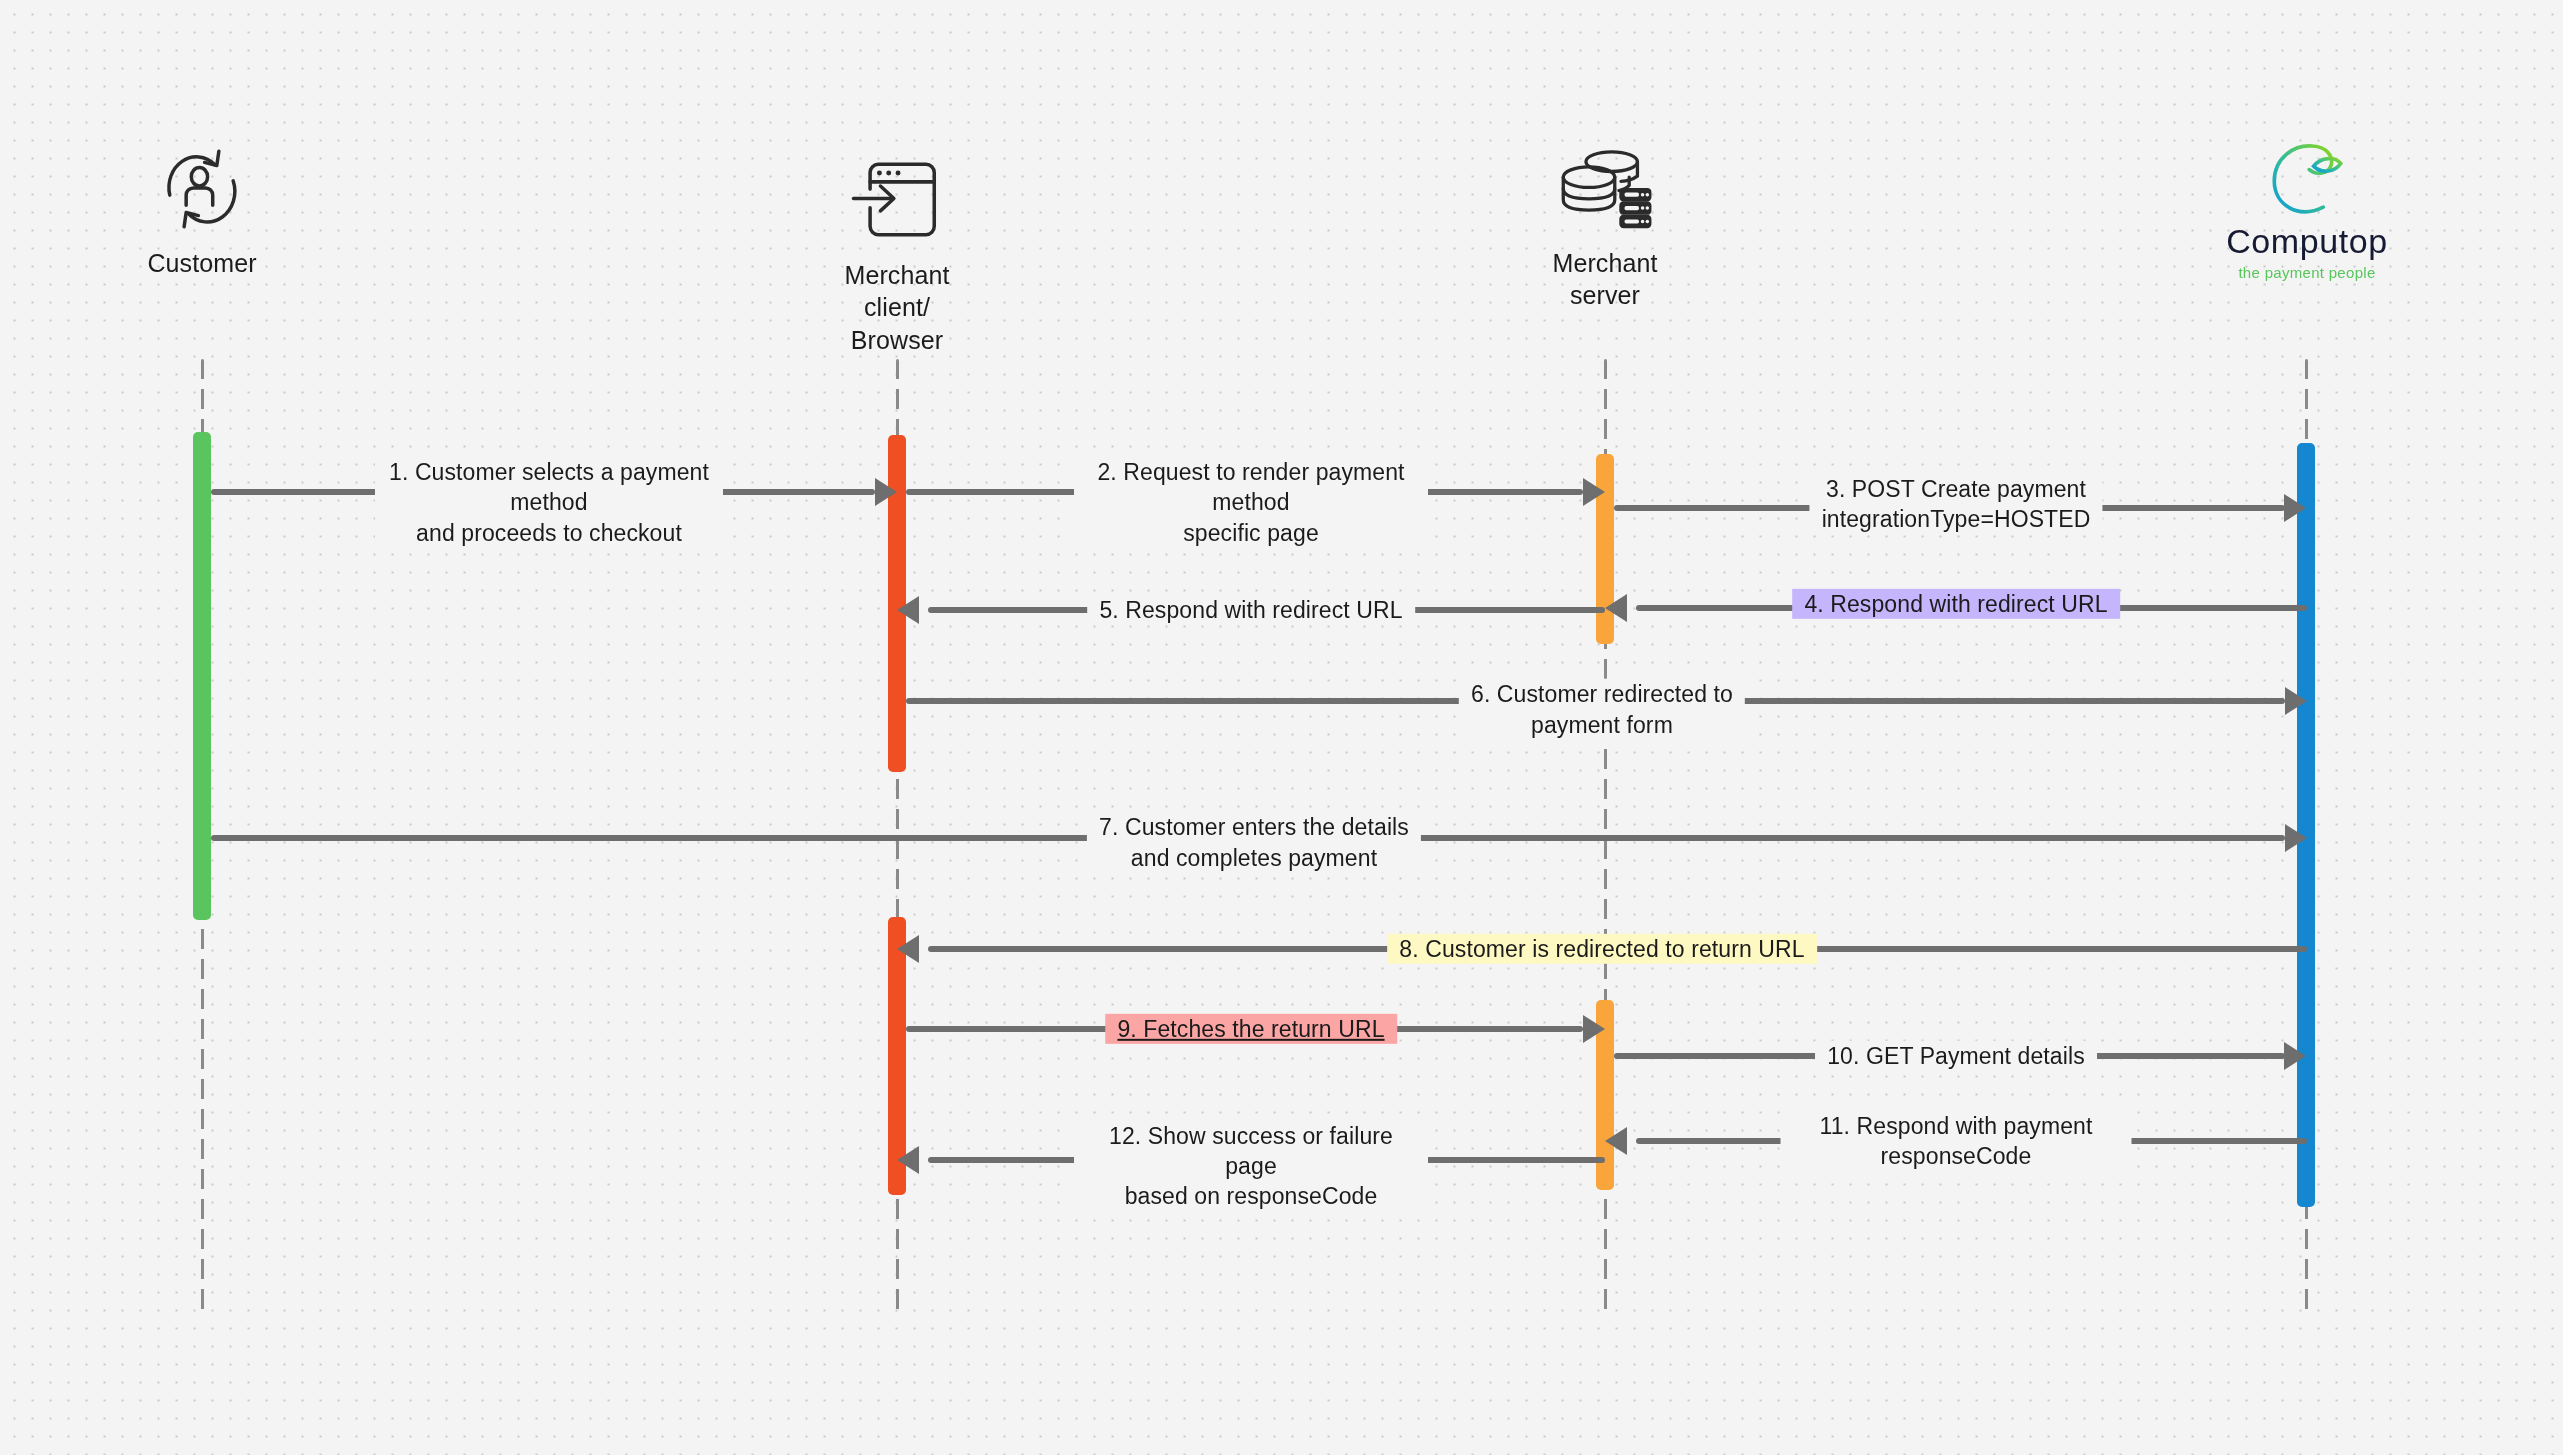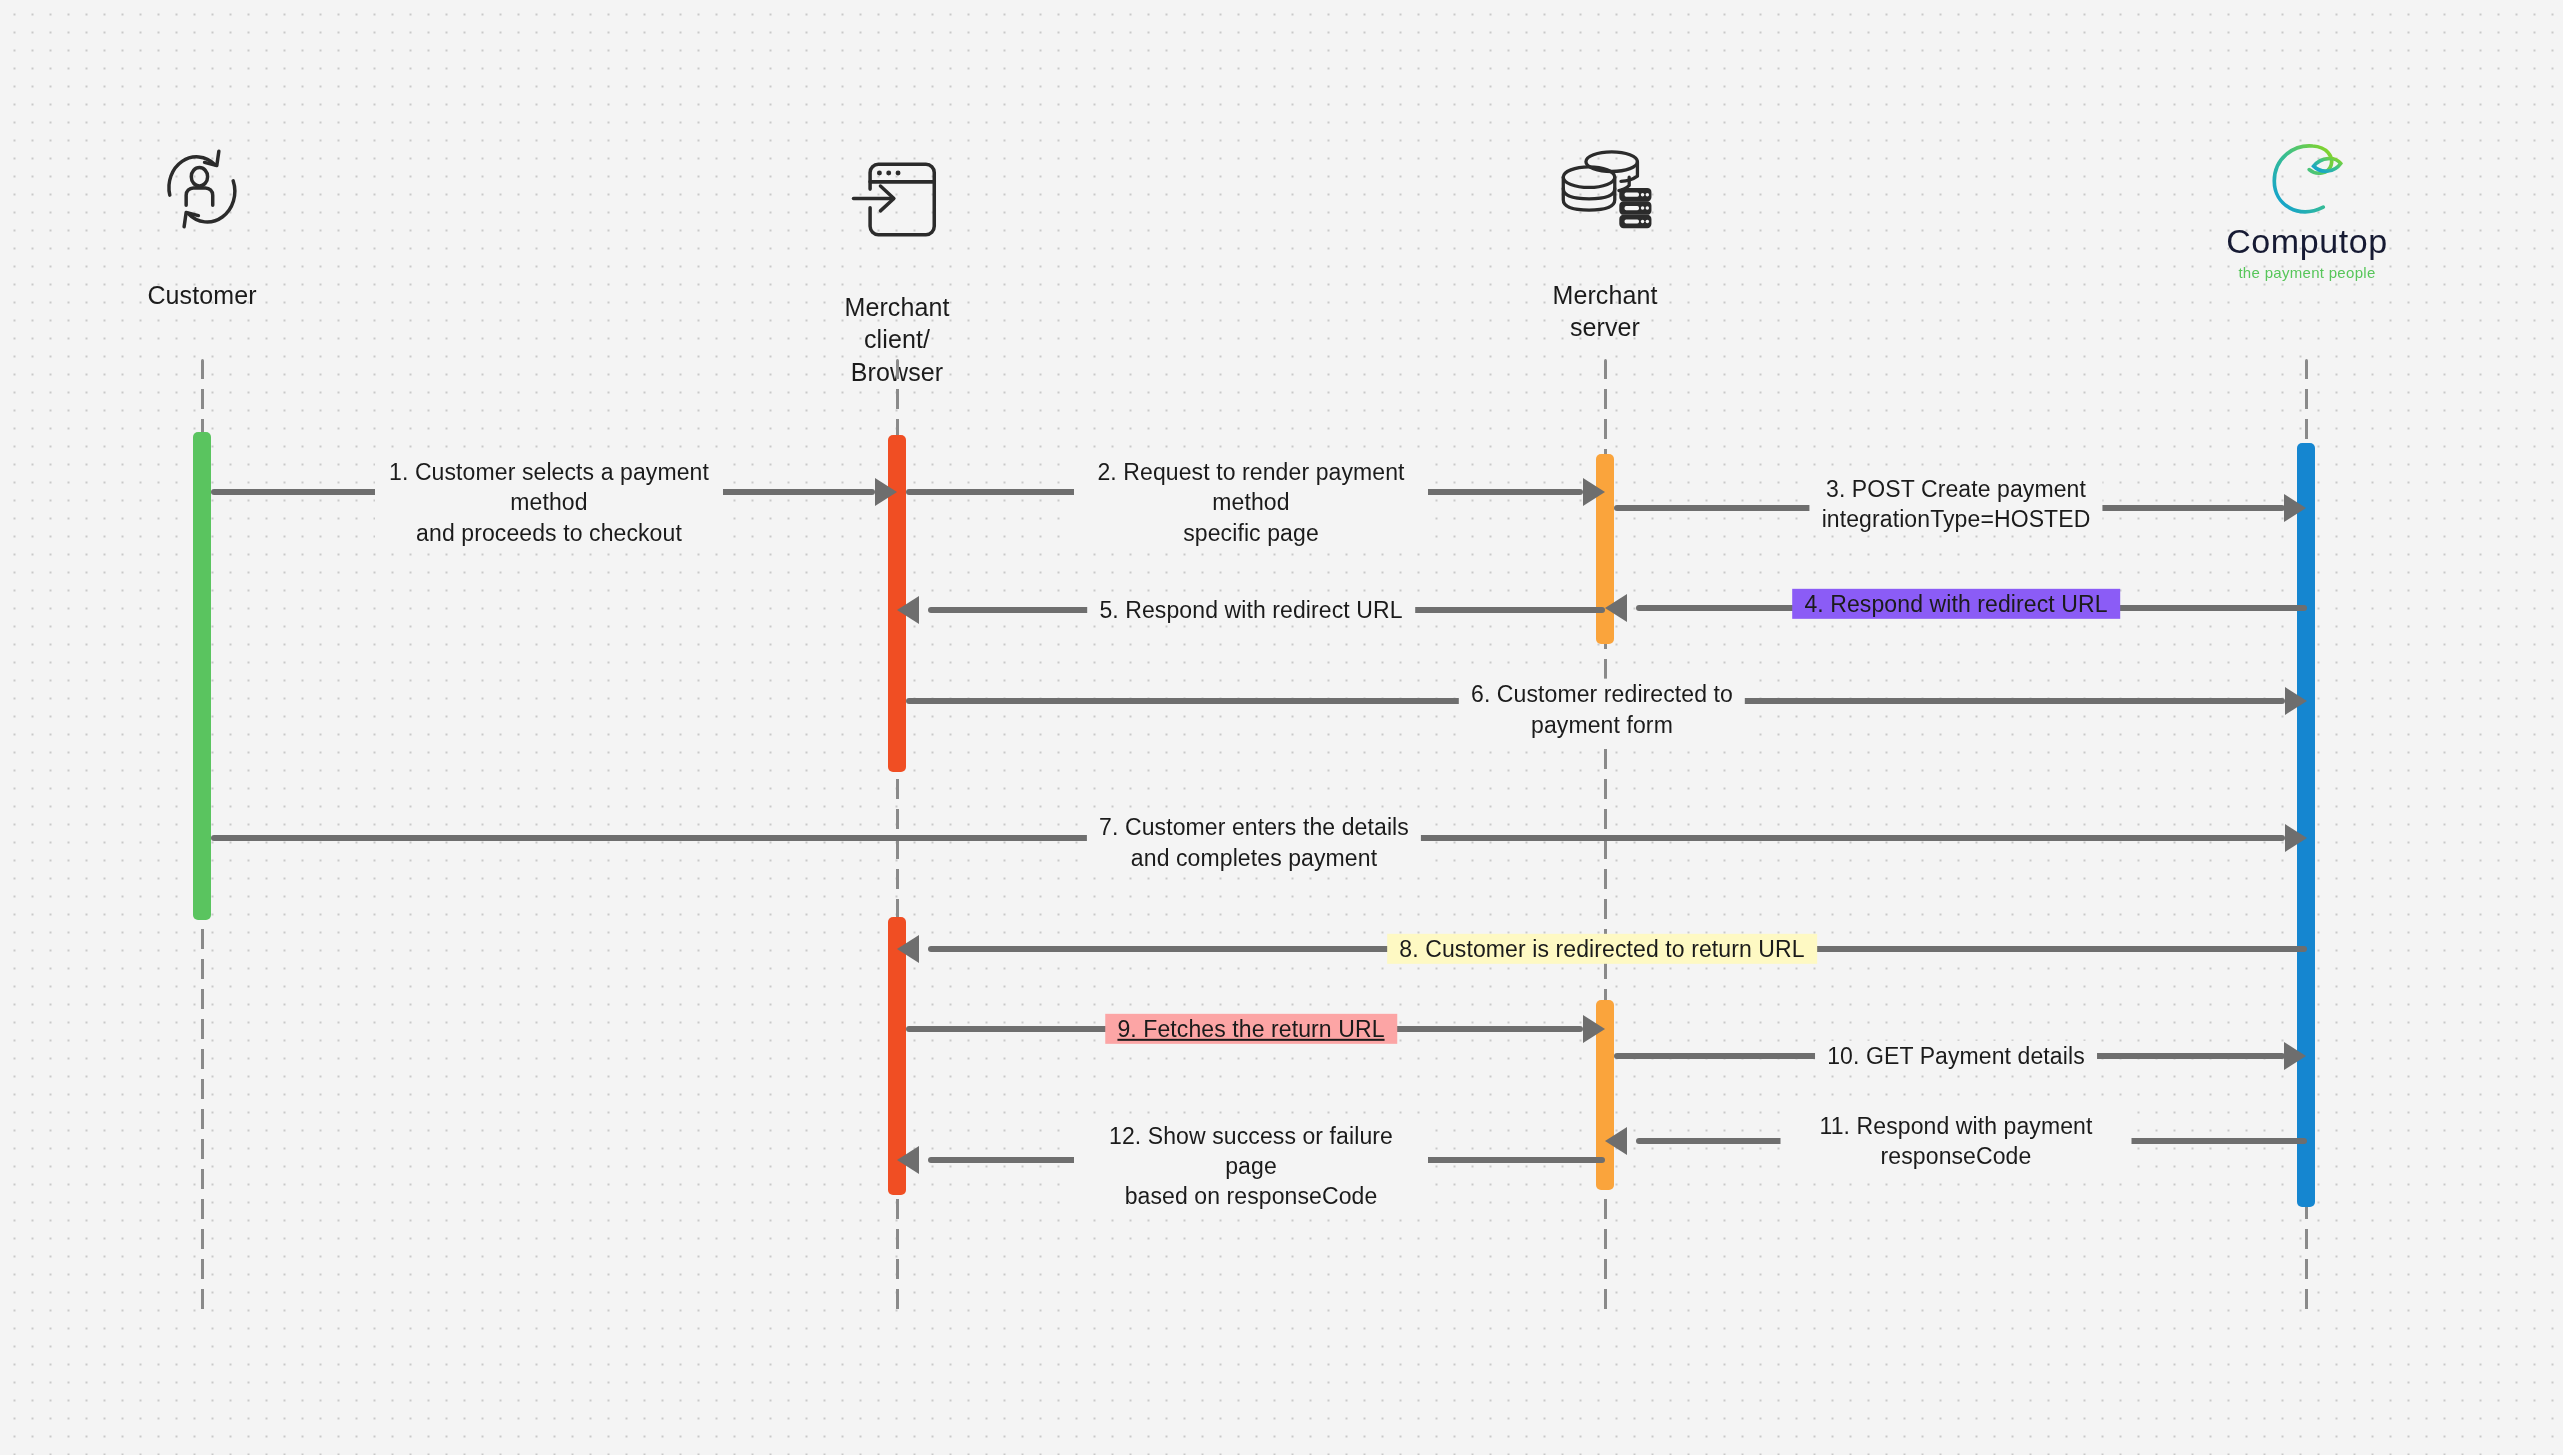--- a/index.html
+++ b/index.html
@@ -13,21 +13,21 @@
   
   #dots{
     position:absolute;left:0;top:0;width:2563px;height:1456px;
     background-image:radial-gradient(circle, #c9c9c9 1.2px, transparent 1.2px);
     background-size:18px 18px;
     background-position:5.5px 5.5px;
   }
   #canvas{position:absolute;left:0;top:0;width:2563px;height:1456px;}
 
   
-  .actor{position:absolute;display:flex;flex-direction:column;align-items:center;gap:32px;}
+  .actor{position:absolute;display:flex;flex-direction:column;align-items:center;}
   .actor-icon{width:116px;height:105px;display:flex;align-items:center;justify-content:center;}
   .actor-label{
     margin-top:5.5px;
     font-size:25px;color:#1b1b1b;line-height:1.30;text-align:center;
     letter-spacing:0.1px;white-space:pre-line;
   }
 
   
   .lifeline{
     position:absolute;width:2.8px;
@@ -156,21 +156,21 @@
     </div>
     <div class="msg" style="left: 1605px; top: 508px; width: 702px;">
       <div class="line" style="left:9px;width:671px;"></div>
       <div class="head right" style="left:679px;"></div>
       <div class="mlabel" style="left: 351px; top: -3.9px; background: rgb(244, 244, 244); padding: 0px 12.2px;">3. POST Create payment
 integrationType=HOSTED</div>
     </div>
     <div class="msg" style="left: 1605px; top: 608px; width: 702px;">
       <div class="line" style="left:31px;width:671px;"></div>
       <div class="head left" style="left:0px;"></div>
-      <div class="mlabel" style="left: 351px; top: -3.9px; background: #8b5cf6; padding: 0px 12.2px;">4. Respond with redirect URL</div>
+      <div class="mlabel" style="left: 351px; top: -3.9px; background: #c4b5fd; padding: 0px 12.2px;">4. Respond with redirect URL</div>
     </div>
     <div class="msg" style="left: 897px; top: 610px; width: 708px;">
       <div class="line" style="left:31px;width:677px;"></div>
       <div class="head left" style="left:0px;"></div>
       <div class="mlabel" style="left: 354px; top: 0px; background: rgb(244, 244, 244); padding: 0px 12.2px;">5. Respond with redirect URL</div>
     </div>
     <div class="msg" style="left: 897px; top: 701px; width: 1410px;">
       <div class="line" style="left:9px;width:1379px;"></div>
       <div class="head right" style="left:1388px;"></div>
       <div class="mlabel" style="left: 705px; top: 8.3px; background: rgb(244, 244, 244); padding: 0px 12.2px;">6. Customer redirected to

